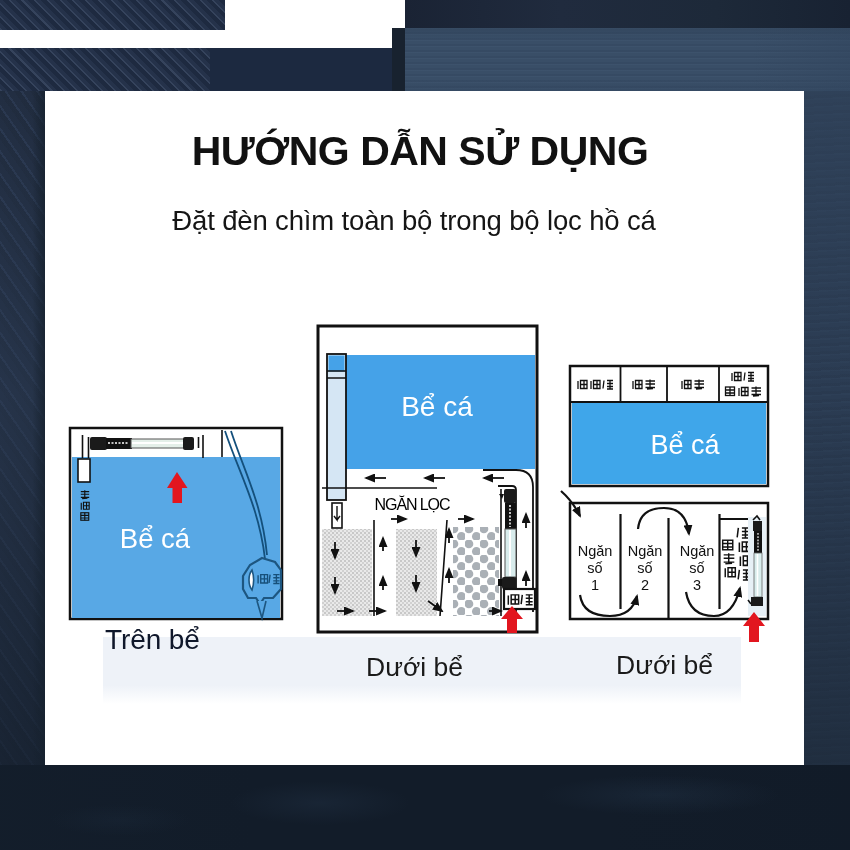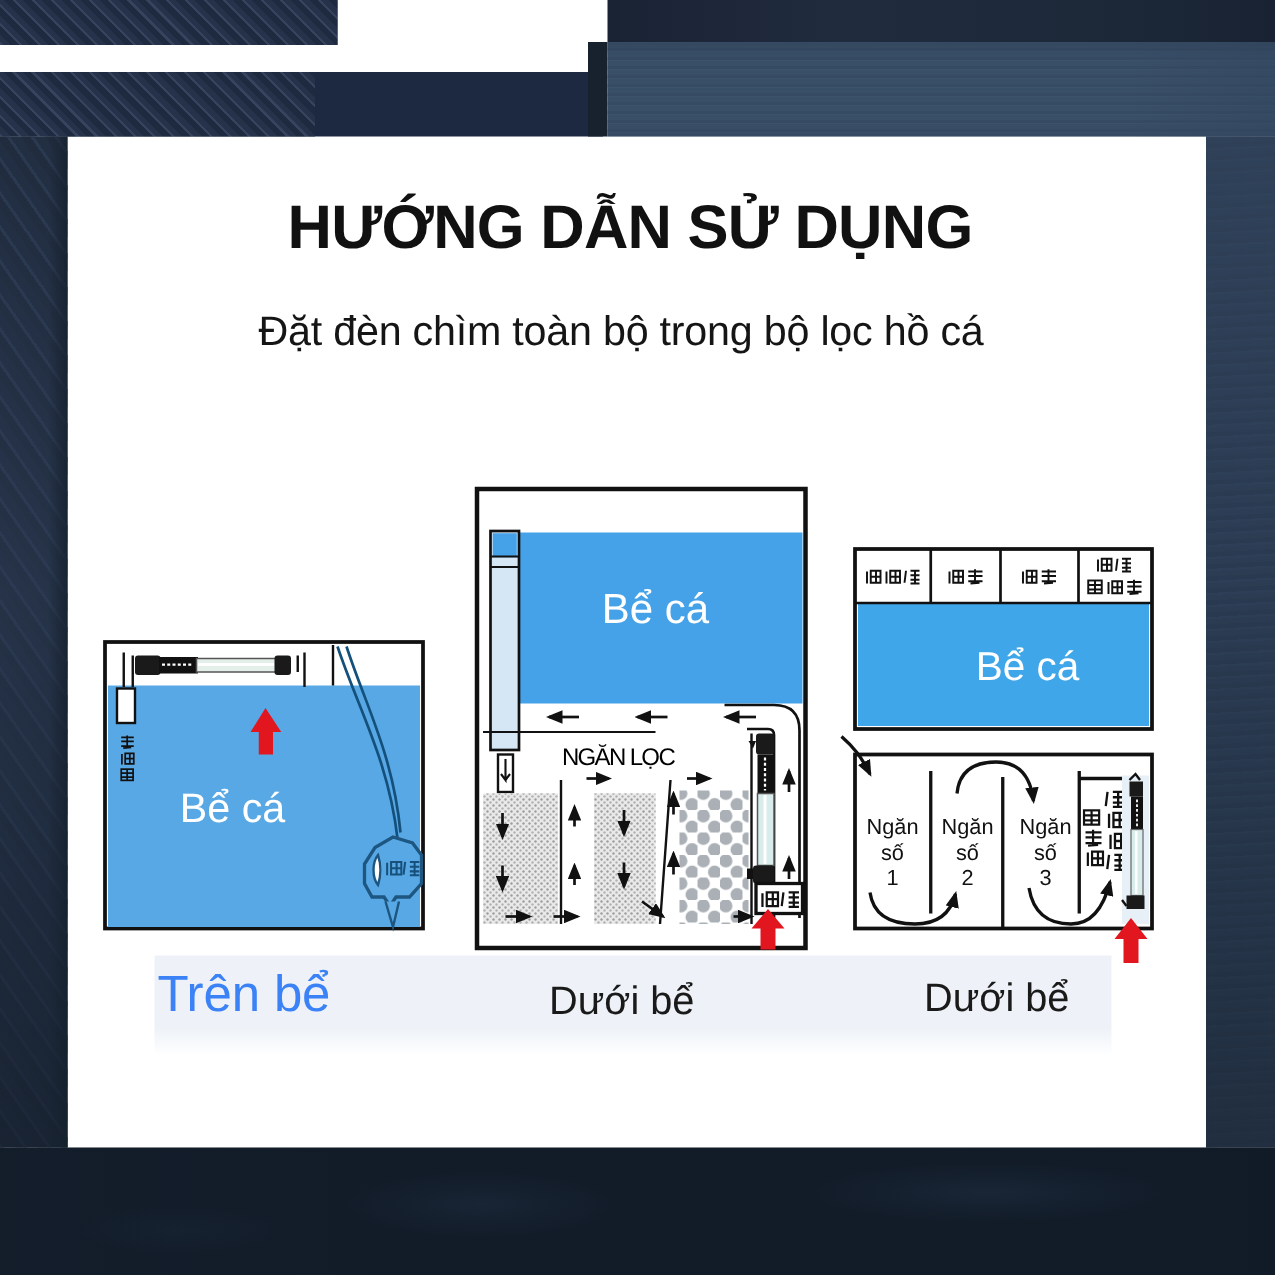--- a/index.html
+++ b/index.html
@@ -41,21 +41,21 @@
  radial-gradient(120px 20px at 660px 30px,#2c415944,#2c415900),
  radial-gradient(70px 16px at 120px 55px,#22344833,#22344800),
  linear-gradient(90deg,#1a273622 0%,#121c2900 30%,#121c2900 70%,#0e172433 100%);"></div>
 
 <div class="abs" style="left:-5px;top:128px;width:850px;text-align:center;font-size:41px;font-weight:bold;letter-spacing:-0.5px;color:#111;">HƯỚNG DẪN SỬ DỤNG</div>
 
 <div class="abs" style="left:-11px;top:205px;width:850px;text-align:center;font-size:27.5px;letter-spacing:-0.15px;color:#151515;">Đặt đèn chìm toàn bộ trong bộ lọc hồ cá</div>
 
 <div class="abs" style="left:103px;top:637px;width:638px;height:67px;background:linear-gradient(180deg,#eef2f8 0%,#eef2f8 72%,#ffffff 100%);"></div>
 
-<div class="abs" style="left:105px;top:644px;font-size:34px;letter-spacing:-0.1px;color:#3b82f6;">Trên bể</div>
+<div class="abs" style="left:105px;top:624px;font-size:28px;letter-spacing:-0.1px;color:#0f172a;">Trên bể</div>
 
 <div class="abs" style="left:366px;top:652px;font-size:26.5px;color:#1a1a1a;">Dưới bể</div>
 
 <div class="abs" style="left:616px;top:650px;font-size:26.5px;color:#1a1a1a;">Dưới bể</div>
 
 <svg class="abs" style="left:0;top:0;color:#111;" width="850" height="850" viewBox="0 0 850 850">
 <defs>
 
 <g id="cjA" stroke="currentColor" stroke-width="1.3" fill="none">
  <rect x="1.5" y="2" width="9" height="8.5"></rect>

